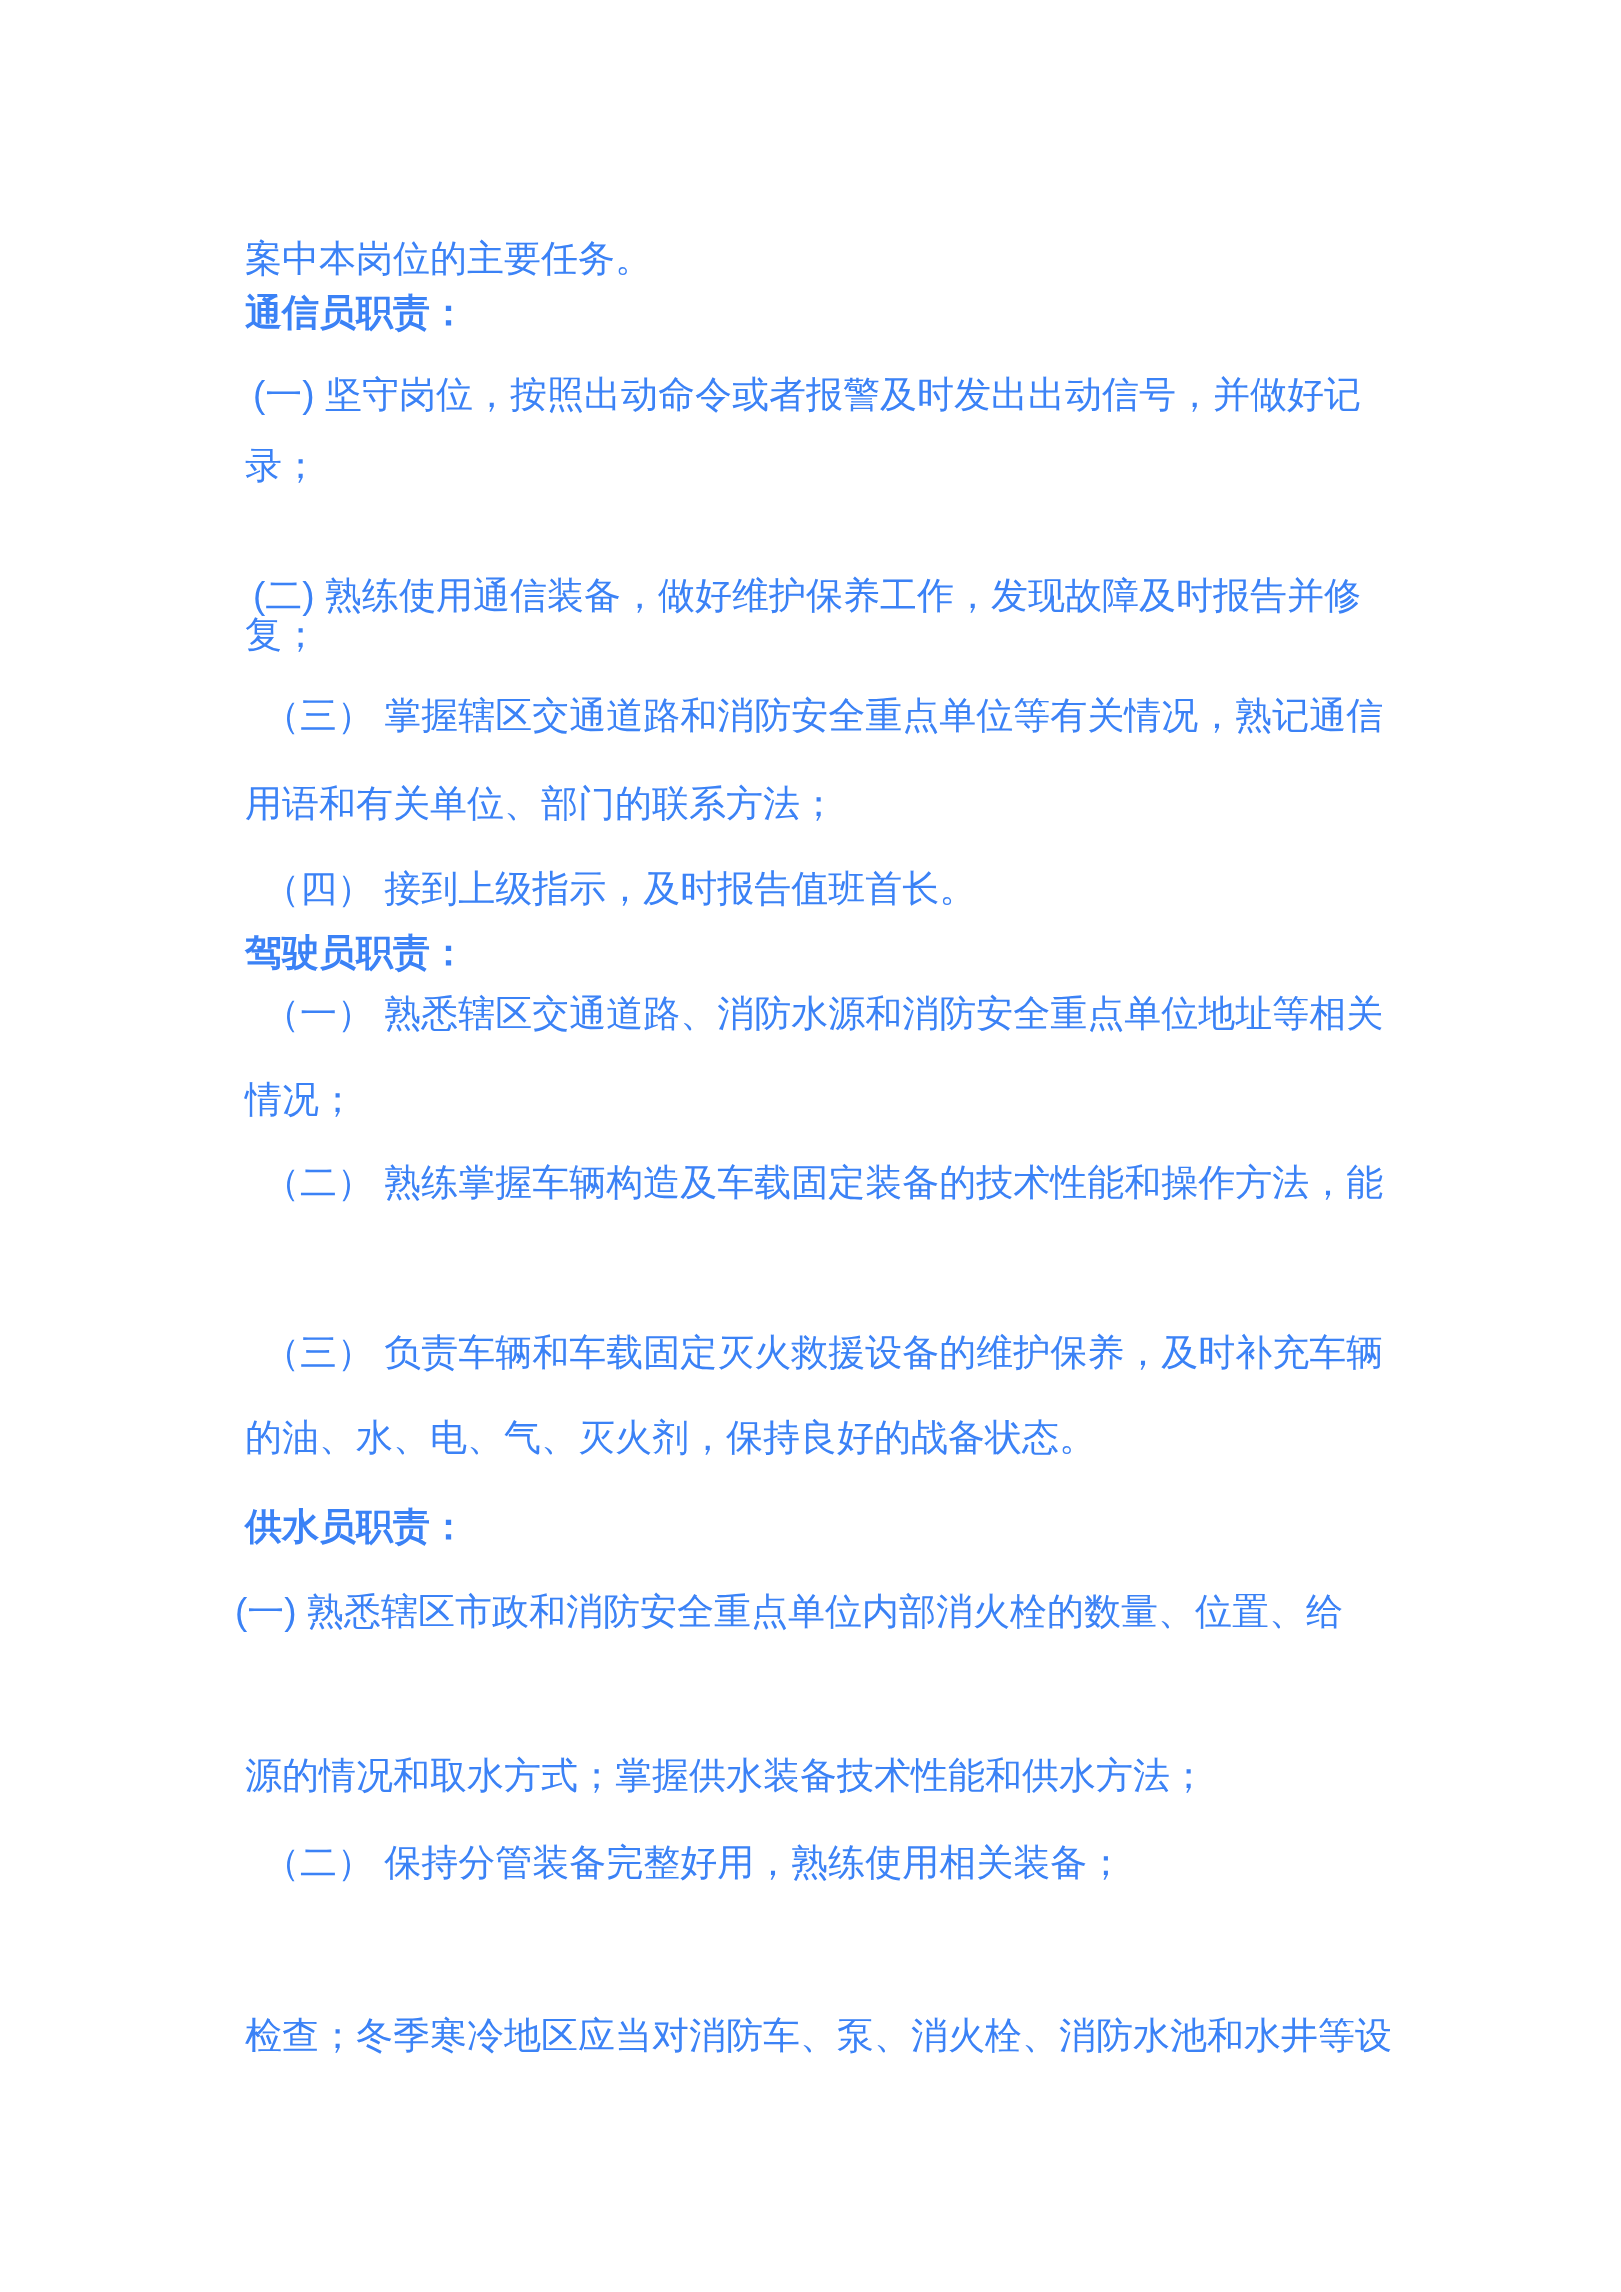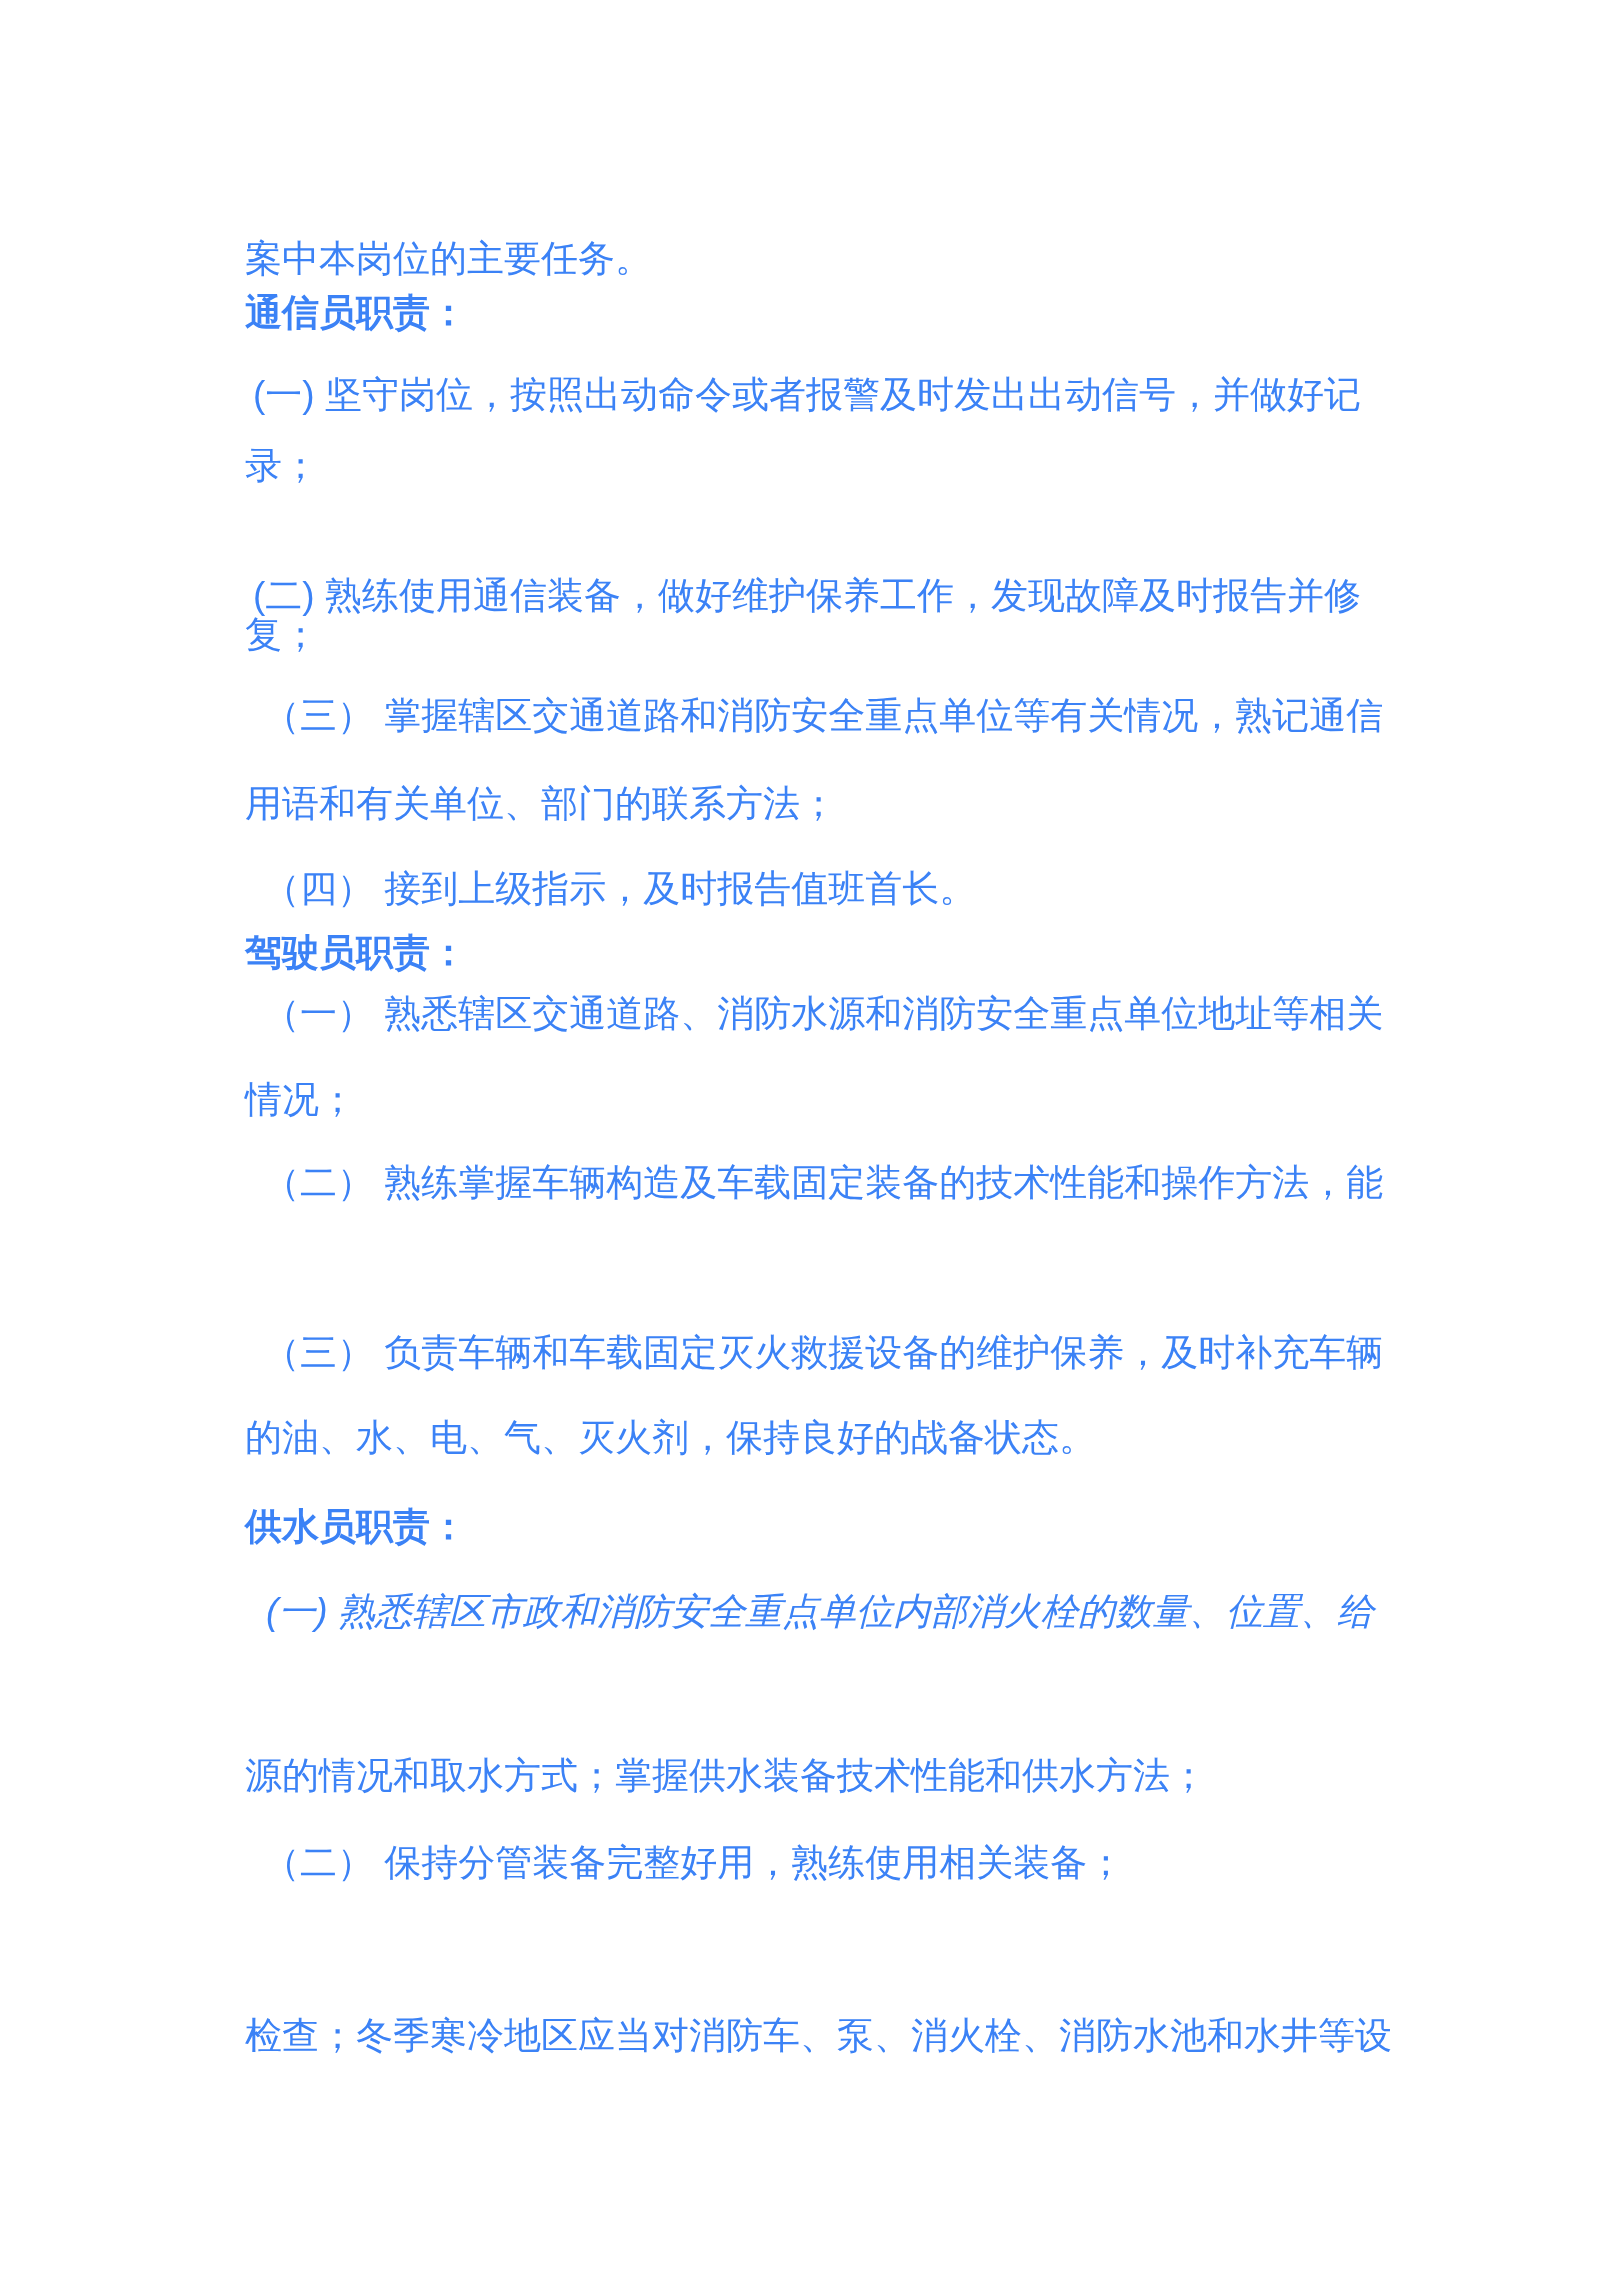--- a/index.html
+++ b/index.html
@@ -41,18 +41,18 @@
   <div class="line" style="top:694px;  left:263px;">（三） 掌握辖区交通道路和消防安全重点单位等有关情况，熟记通信</div>
   <div class="line" style="top:782px;  left:245px;">用语和有关单位、部门的联系方法；</div>
   <div class="line" style="top:867px;  left:263px;">（四） 接到上级指示，及时报告值班首长。</div>
   <div class="line heading" style="top:931px; left:245px;">驾驶员职责：</div>
   <div class="line" style="top:992px; left:263px;">（一） 熟悉辖区交通道路、消防水源和消防安全重点单位地址等相关</div>
   <div class="line" style="top:1078px; left:245px;">情况；</div>
   <div class="line" style="top:1161px; left:263px;">（二） 熟练掌握车辆构造及车载固定装备的技术性能和操作方法，能</div>
   <div class="line" style="top:1331px; left:263px;">（三） 负责车辆和车载固定灭火救援设备的维护保养，及时补充车辆</div>
   <div class="line" style="top:1416px; left:245px;">的油、水、电、气、灭火剂，保持良好的战备状态。</div>
   <div class="line heading" style="top:1505px; left:245px;">供水员职责：</div>
-  <div class="line" style="top:1590px; left:266px;font-style:italic;">(一) 熟悉辖区市政和消防安全重点单位内部消火栓的数量、位置、给</div>
+  <div class="line" style="top:1590px; left:235px;">(一) 熟悉辖区市政和消防安全重点单位内部消火栓的数量、位置、给</div>
   <div class="line" style="top:1754px; left:245px;">源的情况和取水方式；掌握供水装备技术性能和供水方法；</div>
   <div class="line" style="top:1841px; left:263px;">（二） 保持分管装备完整好用，熟练使用相关装备；</div>
   <div class="line" style="top:2014px; left:245px;">检查；冬季寒冷地区应当对消防车、泵、消火栓、消防水池和水井等设</div>
 </div>
 
 
 </body></html>

